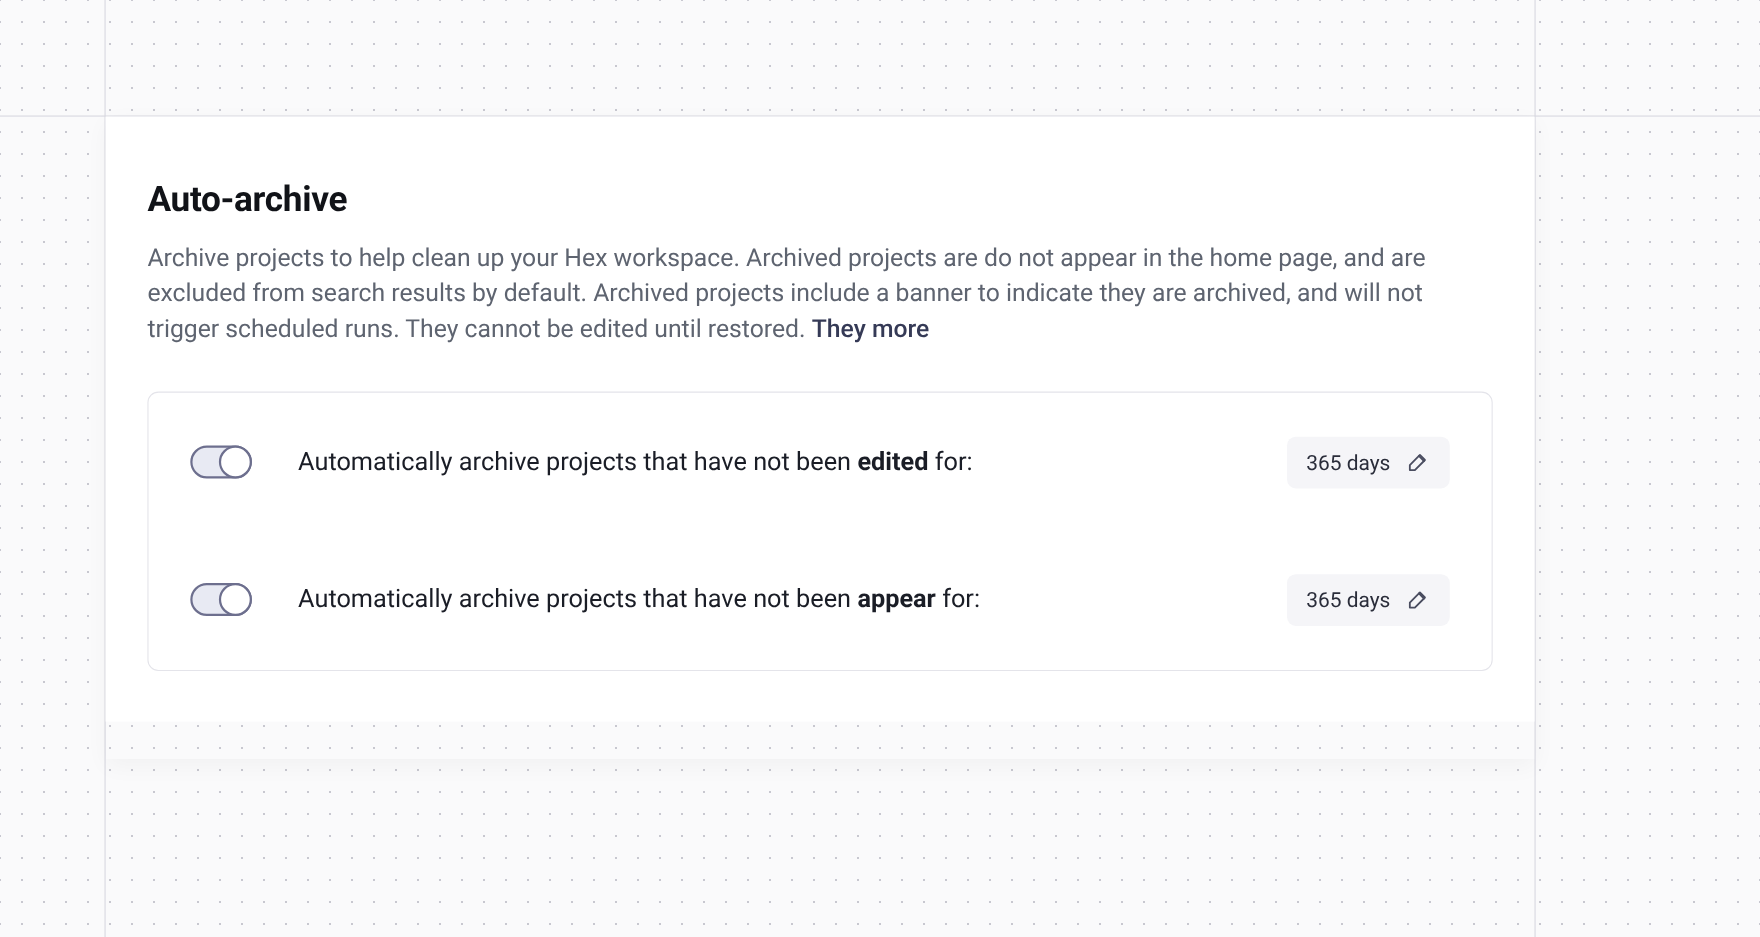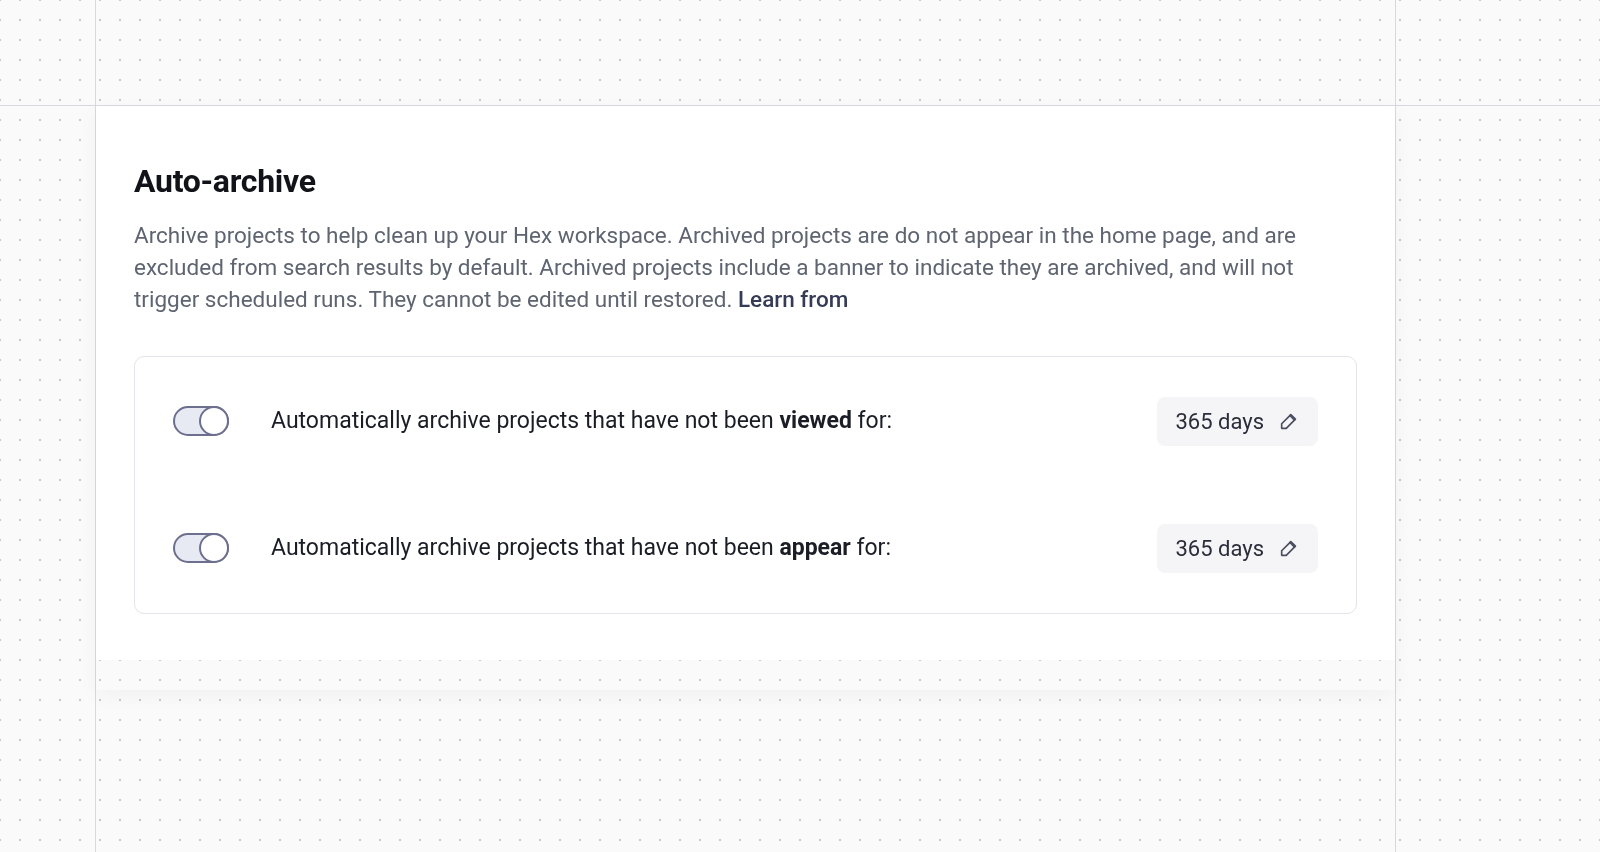--- a/index.html
+++ b/index.html
@@ -133,21 +133,21 @@
     .value-pill {
       display: flex;
       align-items: center;
       gap: 14px;
       background: #f5f5f8;
       border-radius: 8px;
       padding: 12px 18px;
       cursor: pointer;
     }
     .value-text {
-      font-size: 22px;
+      font-size: 19px;
       color: #2a2d3a;
       text-align: right;
     }
     .edit-icon {
       width: 22px;
       height: 22px;
       flex-shrink: 0;
     }
   </style>
 </head>
@@ -156,32 +156,32 @@
 <div class="dot-grid"></div>
 <div class="guide-line-v-left"></div>
 <div class="guide-line-v-right"></div>
 <div class="guide-line-h-top"></div>
 
 <div class="card-shadow"></div>
 
 <div class="card">
   <h2 class="section-title">Auto-archive</h2>
   <p class="section-description">
-    <span>Archive projects to help clean up your Hex workspace. Archived projects are do not appear in the home page, and are excluded from search results by default. Archived projects include a banner to indicate they are archived, and will not trigger scheduled runs. They cannot be edited until restored. </span><span class="learn-more-link">Learn from</span>
+    <span>Archive projects to help clean up your Hex workspace. Archived projects are do not appear in the home page, and are excluded from search results by default. Archived projects include a banner to indicate they are archived, and will not trigger scheduled runs. They cannot be edited until restored. </span><span class="learn-more-link">They more</span>
   </p>
 
   <div class="settings-box">
 
     <div class="setting-row">
       <div class="setting-left">
         <div class="toggle">
           <div class="toggle-knob"></div>
         </div>
         <div class="setting-label">
-          <span>Automatically archive projects that have not been </span><span class="bold">viewed</span><span> for:</span>
+          <span>Automatically archive projects that have not been </span><span class="bold">edited</span><span> for:</span>
         </div>
       </div>
       <div class="value-pill">
         <span class="value-text">365 days</span>
         <svg class="edit-icon" viewBox="0 0 24 24" fill="none" stroke="#4a4d60" stroke-width="1.8" stroke-linecap="round" stroke-linejoin="round">
           <path d="M4 20h5L19 10l-5-5L4 15v5z"></path>
           <path d="M13 6l5 5"></path>
         </svg>
       </div>
     </div>

